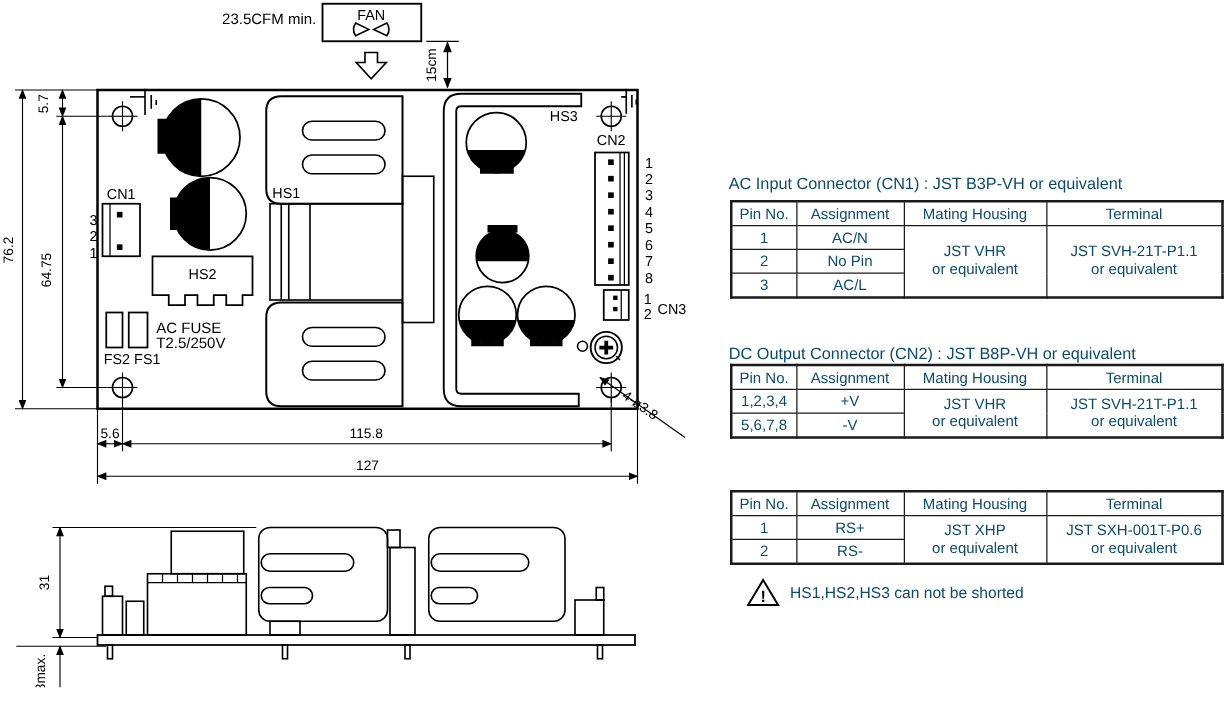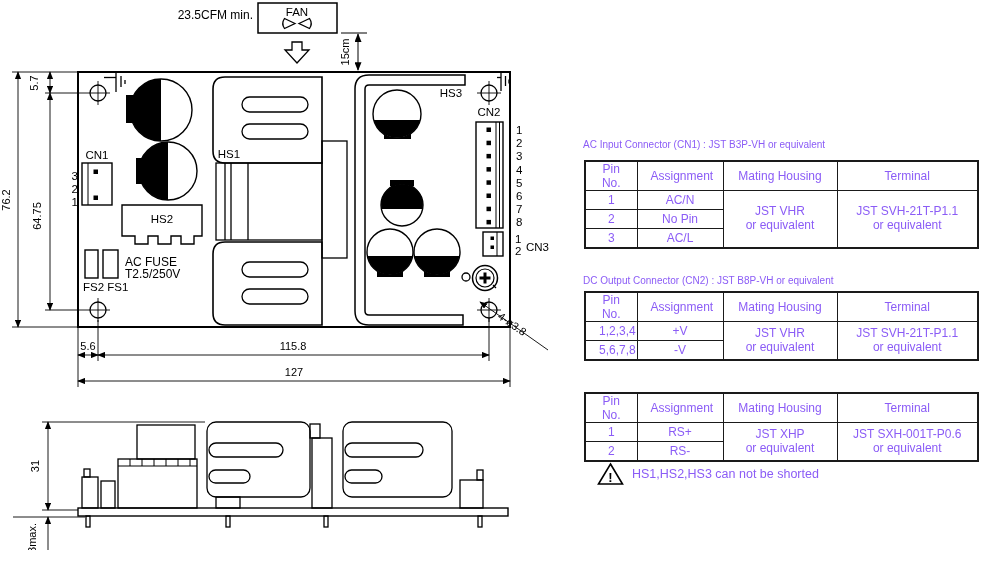--- a/index.html
+++ b/index.html
@@ -1,27 +1,27 @@
 <!DOCTYPE html>
 <html><head>
 <meta charset="utf-8">
 <style>
   html,body{margin:0;padding:0;background:#fff;}
   #stage{position:relative;width:982px;height:550px;background:#fff;overflow:hidden;
-         font-family:"Liberation Sans",sans-serif;color:#8b5cf6;}
+         font-family:"Liberation Sans",sans-serif;color:#0c4a6e;}
   #mech{position:absolute;left:0;top:0;}
   svg text{fill:#000;}
   .dwg-label{font-size:11.5px;}
   .dwg-dim{font-size:11px;}
   .dwg-small{font-size:12px;}
 
-  .tbl-title{position:absolute;font-size:10px;white-space:nowrap;text-align:center;}
+  .tbl-title{position:absolute;font-size:13px;white-space:nowrap;text-align:center;}
   table.spec{position:absolute;border-collapse:collapse;table-layout:fixed;
              font-size:12px;text-align:center;}
-  table.spec td,table.spec th{border:1px solid #1a1a1a;padding:0 13px;height:18px;
+  table.spec td,table.spec th{border:1px solid #1a1a1a;padding:0 2px;height:18px;
              font-weight:400;vertical-align:middle;}
   table.spec{border:2px solid #1a1a1a;}
   .merged{white-space:pre-line;line-height:1.15;}
   .note-row{position:absolute;display:flex;align-items:center;gap:8px;font-size:12.5px;}
 </style>
 </head>
 <body>
 
 <div id="stage">
 

